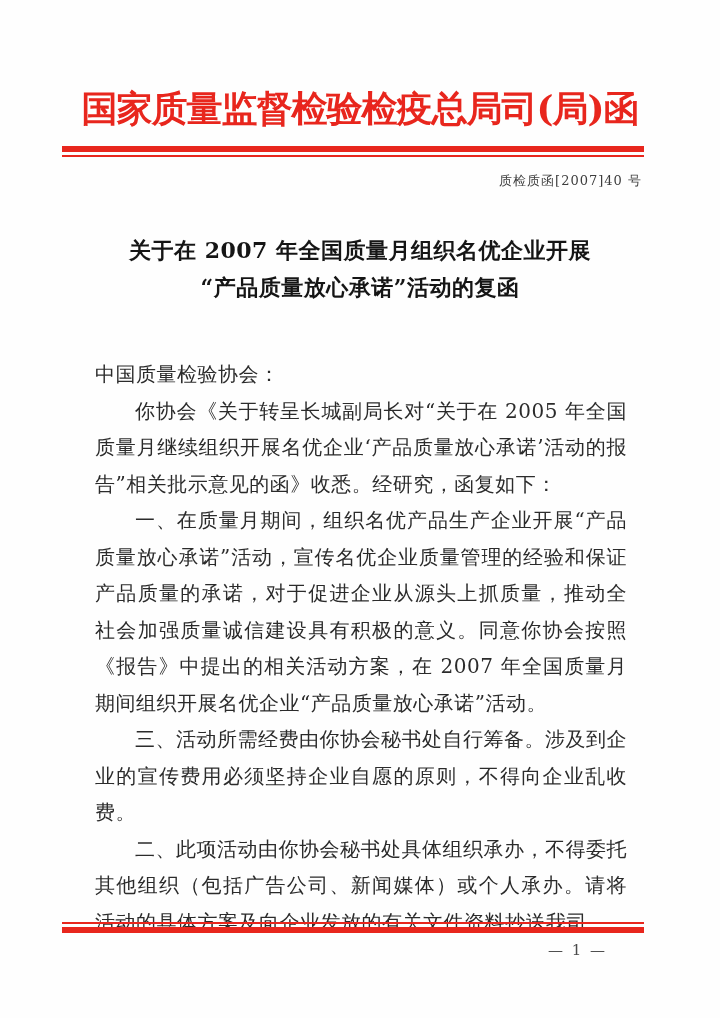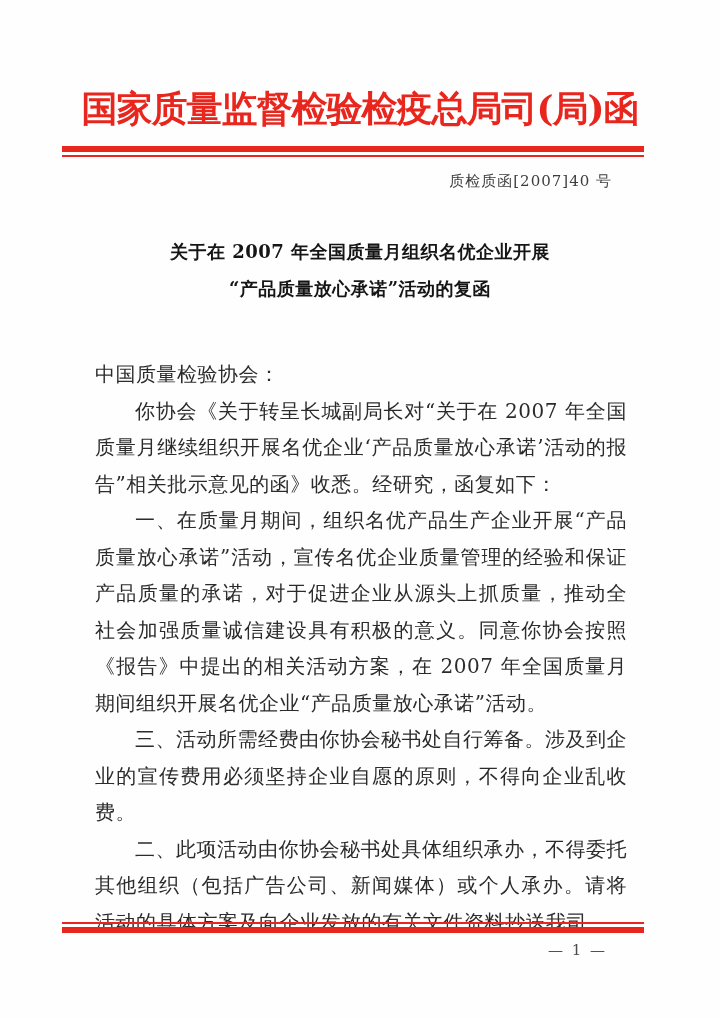--- a/index.html
+++ b/index.html
@@ -36,30 +36,30 @@
   .rule{margin-left:62px;margin-right:76px;}
   .rule-header{margin-top:12px;}
   .rule-thick{height:6px;background:var(--accent-red);}
   .rule-thin{height:2px;background:var(--accent-red);}
   .rule-header .rule-thin{margin-top:3px;}
   .rule-footer .rule-thick{margin-top:3px;}
   
   .doc-number{
     margin-top:15px;
     text-align:right;
-    padding-right:108px;
-    font-size:15px;
+    padding-right:78px;
+    font-size:13px;
     color:#3d3d3d;
     letter-spacing:1px;
   }
   
   .title{
     margin-top:42px;
     text-align:center;
-    font-size:18px;
+    font-size:22px;
     font-weight:bold;
     line-height:37px;
     color:#151515;
     letter-spacing:0.5px;
   }
   .title-line{display:block;}
   
   .body-text{
     position:absolute;
     top:356px;
@@ -105,21 +105,21 @@
 
   <div class="doc-number">质检质函[2007]40 号</div>
 
   <h1 class="title">
     <span class="title-line">关于在 2007 年全国质量月组织名优企业开展</span>
     <span class="title-line">“产品质量放心承诺”活动的复函</span>
   </h1>
 
   <div class="body-text">
     <p class="salutation">中国质量检验协会：</p>
-    <p class="para">你协会《关于转呈长城副局长对“关于在 2007 年全国质量月继续组织开展名优企业‘产品质量放心承诺’活动的报告”相关批示意见的函》收悉。经研究，函复如下：</p>
+    <p class="para">你协会《关于转呈长城副局长对“关于在 2005 年全国质量月继续组织开展名优企业‘产品质量放心承诺’活动的报告”相关批示意见的函》收悉。经研究，函复如下：</p>
     <p class="para">一、在质量月期间，组织名优产品生产企业开展“产品质量放心承诺”活动，宣传名优企业质量管理的经验和保证产品质量的承诺，对于促进企业从源头上抓质量，推动全社会加强质量诚信建设具有积极的意义。同意你协会按照《报告》中提出的相关活动方案，在 2007 年全国质量月期间组织开展名优企业“产品质量放心承诺”活动。</p>
     <p class="para">三、活动所需经费由你协会秘书处自行筹备。涉及到企业的宣传费用必须坚持企业自愿的原则，不得向企业乱收费。</p>
     <p class="para">二、此项活动由你协会秘书处具体组织承办，不得委托其他组织（包括广告公司、新闻媒体）或个人承办。请将活动的具体方案及向企业发放的有关文件资料抄送我司。</p>
     <p class="para">四、希望你协会对此项工作给予高度重视，严格遵守国家有</p>
   </div>
 
   <div class="rule rule-footer">
     <div class="rule-thin"></div>
     <div class="rule-thick"></div>
   </div>

